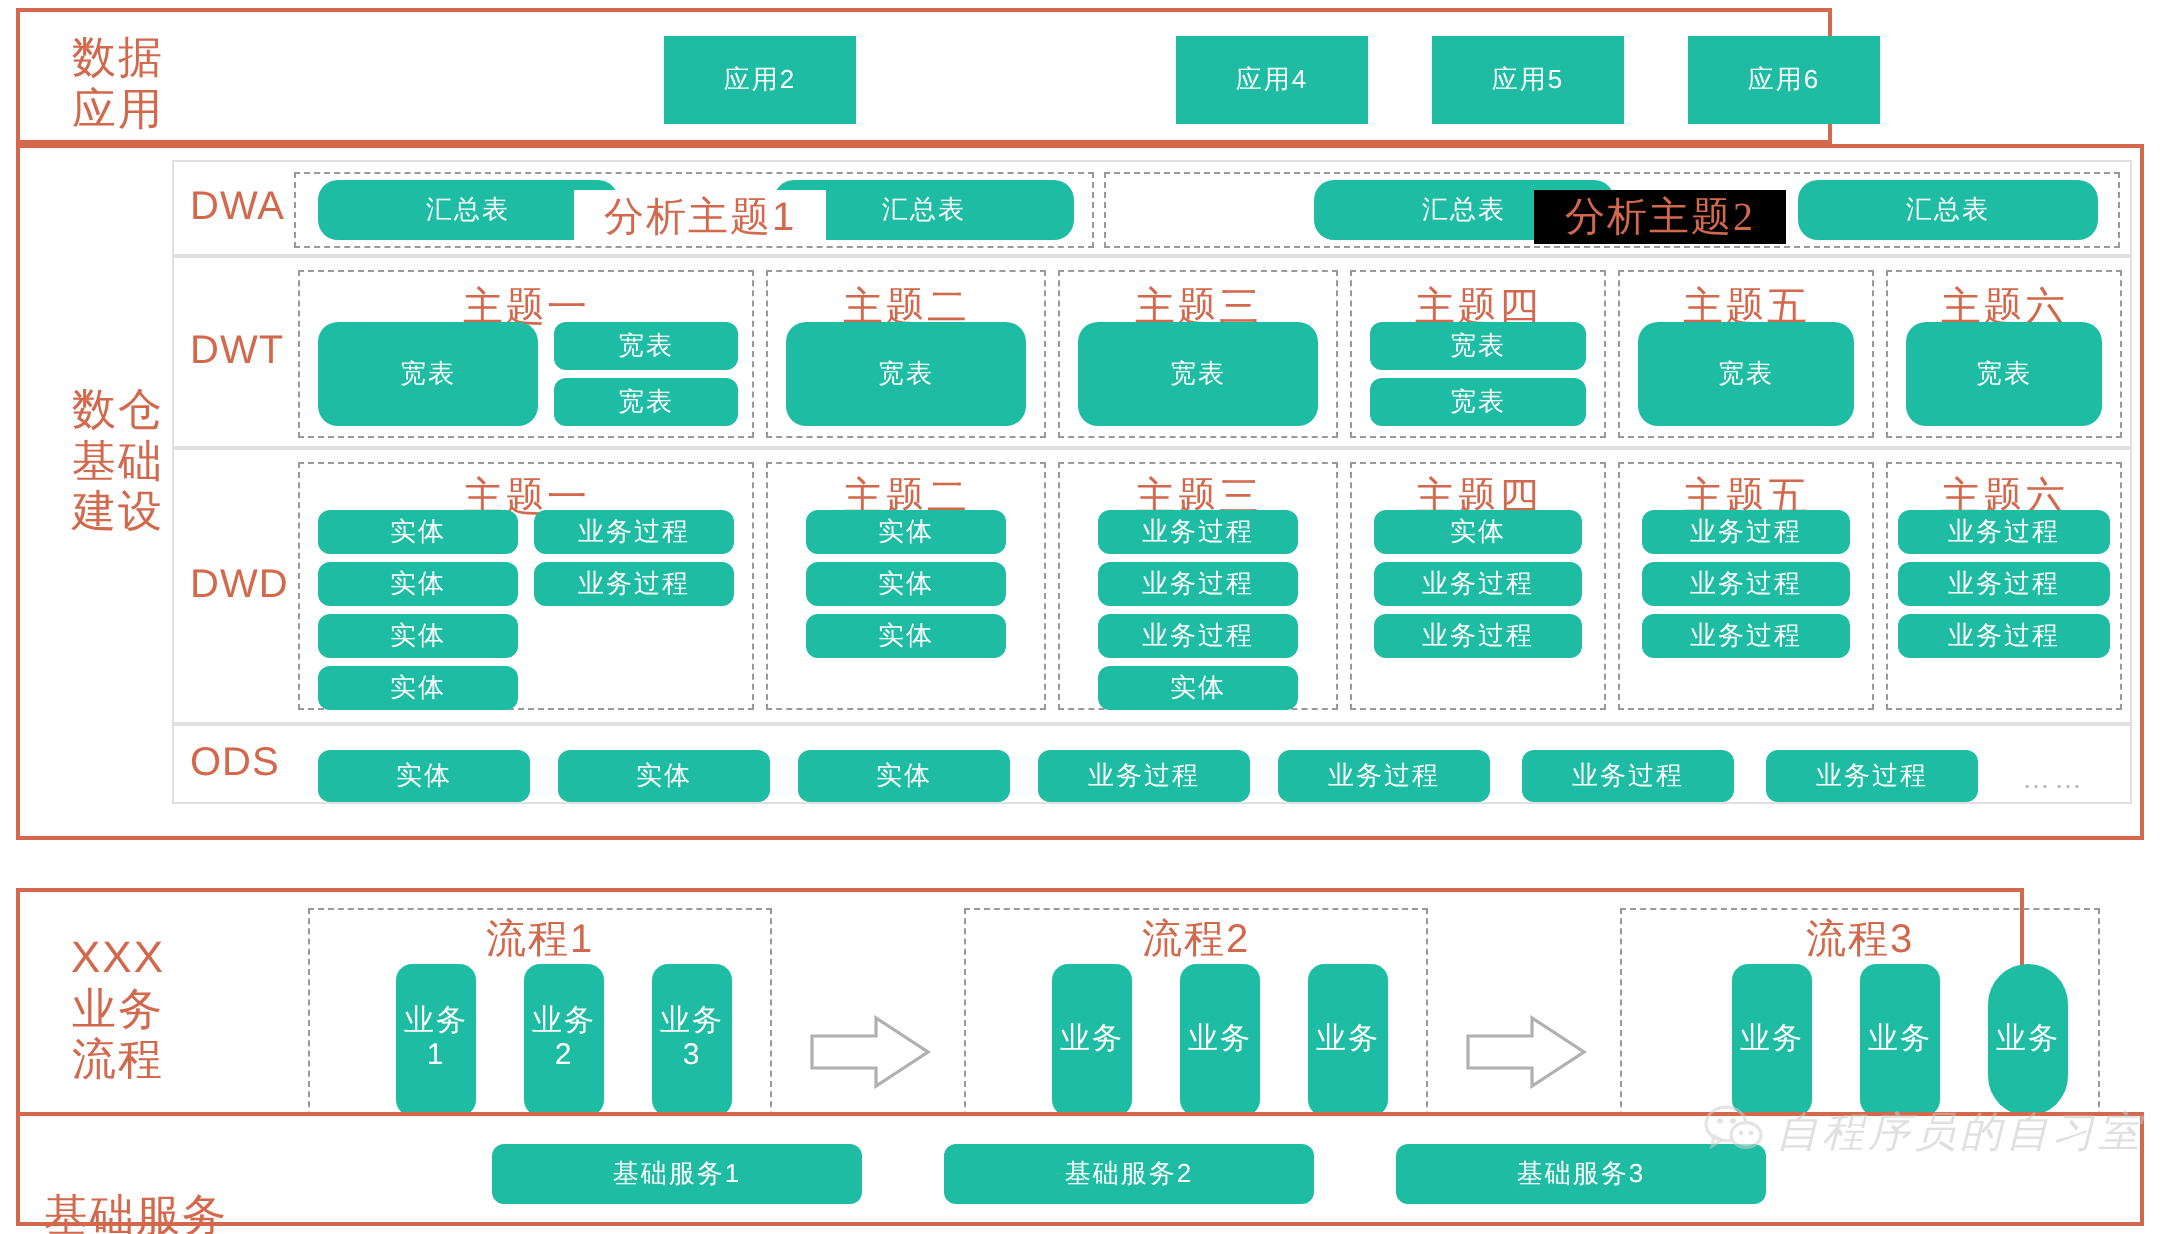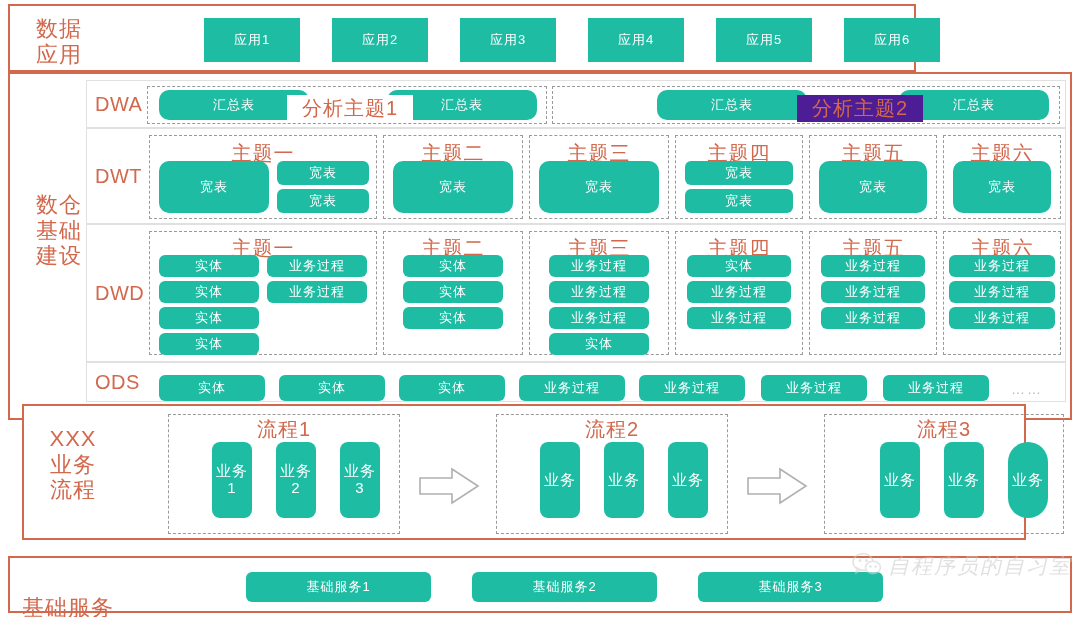--- a/index.html
+++ b/index.html
@@ -68,21 +68,21 @@
   #band-dw{left:8px;top:72px;width:1064px;height:348px;}
   #dw-label{position:absolute;left:10px;top:118px;width:78px;}
   .dwrow{position:absolute;left:76px;width:980px;border:1px solid #e0e0e0;box-sizing:border-box;background:#fff;}
   #row-dwa{top:6px;height:48px;}
   #row-dwt{top:54px;height:96px;}
   #row-dwd{top:150px;height:138px;}
   #row-ods{top:288px;height:40px;}
   .dwrow > .layerlabel{position:absolute;left:8px;top:50%;transform:translateY(-50%);}
 
   
-  #band-flow{left:8px;top:404px;width:1004px;height:136px;margin-left:14px;}
+  #band-flow{left:8px;top:444px;width:1004px;height:136px;}
   #flow-label{position:absolute;left:8px;top:20px;width:82px;}
   .flowgroup{position:absolute;top:8px;height:120px;}
   .flowtitle{top:10px;}
   .flowbox{
     position:absolute;top:36px;width:40px;height:76px;
     font-size:15px;border-radius:8px;
   }
   .flowbox.pill{border-radius:20px;}
   .arrow{position:absolute;top:60px;width:62px;height:40px;}
 
@@ -103,43 +103,41 @@
   }
   .ellipsis{position:absolute;color:#b9b9b9;font-size:14px;letter-spacing:2px;}
 </style>
 </head>
 <body>
 
 <div class="band" id="band-app">
   <div class="rowlabel">数据
 应用</div>
 
-  <div class="teal sq appbox" style="left:194px">应用1</div>
   <div class="teal sq appbox" style="left:322px">应用2</div>
-  <div class="teal sq appbox" style="left:450px">应用3</div>
   <div class="teal sq appbox" style="left:578px">应用4</div>
   <div class="teal sq appbox" style="left:706px">应用5</div>
   <div class="teal sq appbox" style="left:834px">应用6</div>
 </div>
 
 <div class="band" id="band-dw">
   <div class="rowlabel" id="dw-label">数仓
 基础
 建设</div>
 
   <div class="dwrow" id="row-dwa">
     <span class="layerlabel">DWA</span>
 
     <div class="dashbox" style="left:60px;top:5px;width:400px;height:38px"></div>
     <div class="grouptitle" style="left:200px;top:14px;width:120px;z-index:3;background:#fff;padding:0 3px;">分析主题1</div>
     <div class="teal r10" style="position:absolute;left:72px;top:9px;width:150px;height:30px;z-index:2">汇总表</div>
     <div class="teal r10" style="position:absolute;left:300px;top:9px;width:150px;height:30px;z-index:2">汇总表</div>
 
     <div class="dashbox" style="left:465px;top:5px;width:508px;height:38px"></div>
-    <div class="grouptitle" style="left:710px;top:14px;width:120px;z-index:3;background:#4c1d95;padding:0 3px;">分析主题2</div>
+    <div class="grouptitle" style="left:680px;top:14px;width:120px;z-index:3;background:#000000;padding:0 3px;font-family:Liberation Serif, serif;">分析主题2</div>
     <div class="teal r10" style="position:absolute;left:570px;top:9px;width:150px;height:30px;z-index:2">汇总表</div>
     <div class="teal r10" style="position:absolute;left:812px;top:9px;width:150px;height:30px;z-index:2">汇总表</div>
   </div>
 
   <div class="dwrow" id="row-dwt">
     <span class="layerlabel">DWT</span>
 
     <div class="dashbox" style="left:62px;top:6px;width:228px;height:84px"></div>
     <div class="grouptitle" style="left:62px;top:11px;width:228px">主题一</div>
     <div class="teal r10" style="position:absolute;left:72px;top:32px;width:110px;height:52px">宽表</div>

